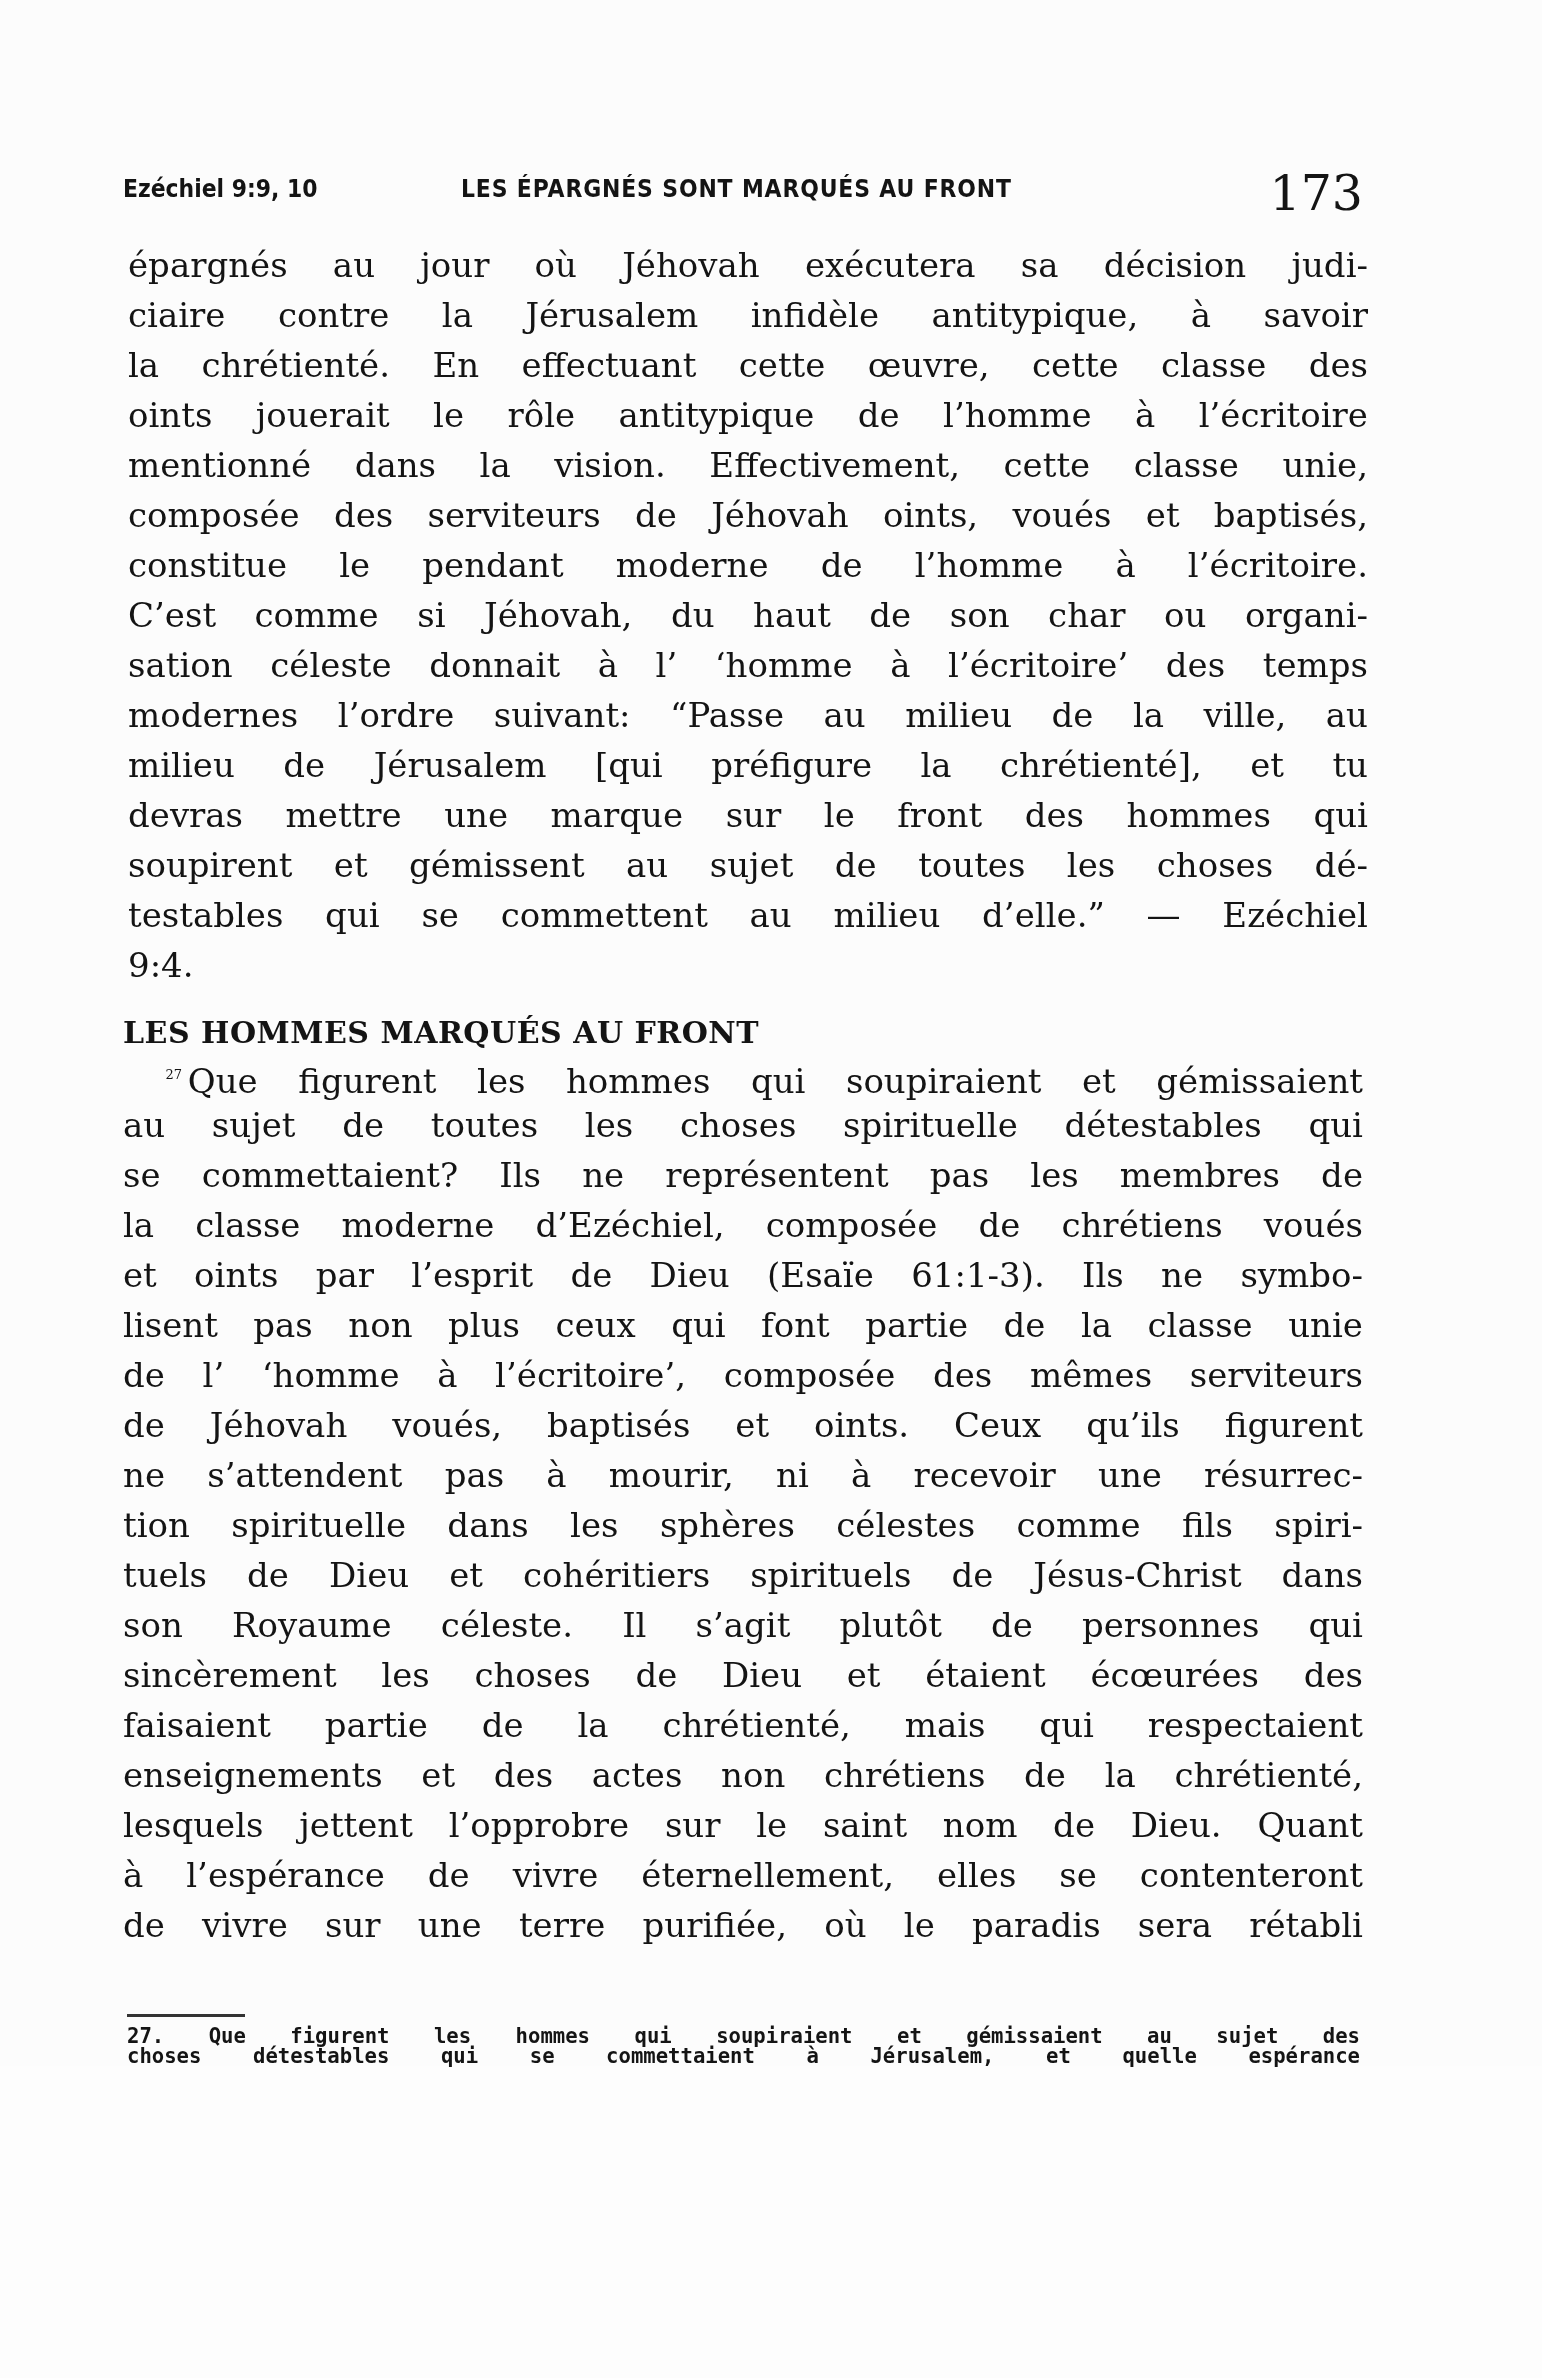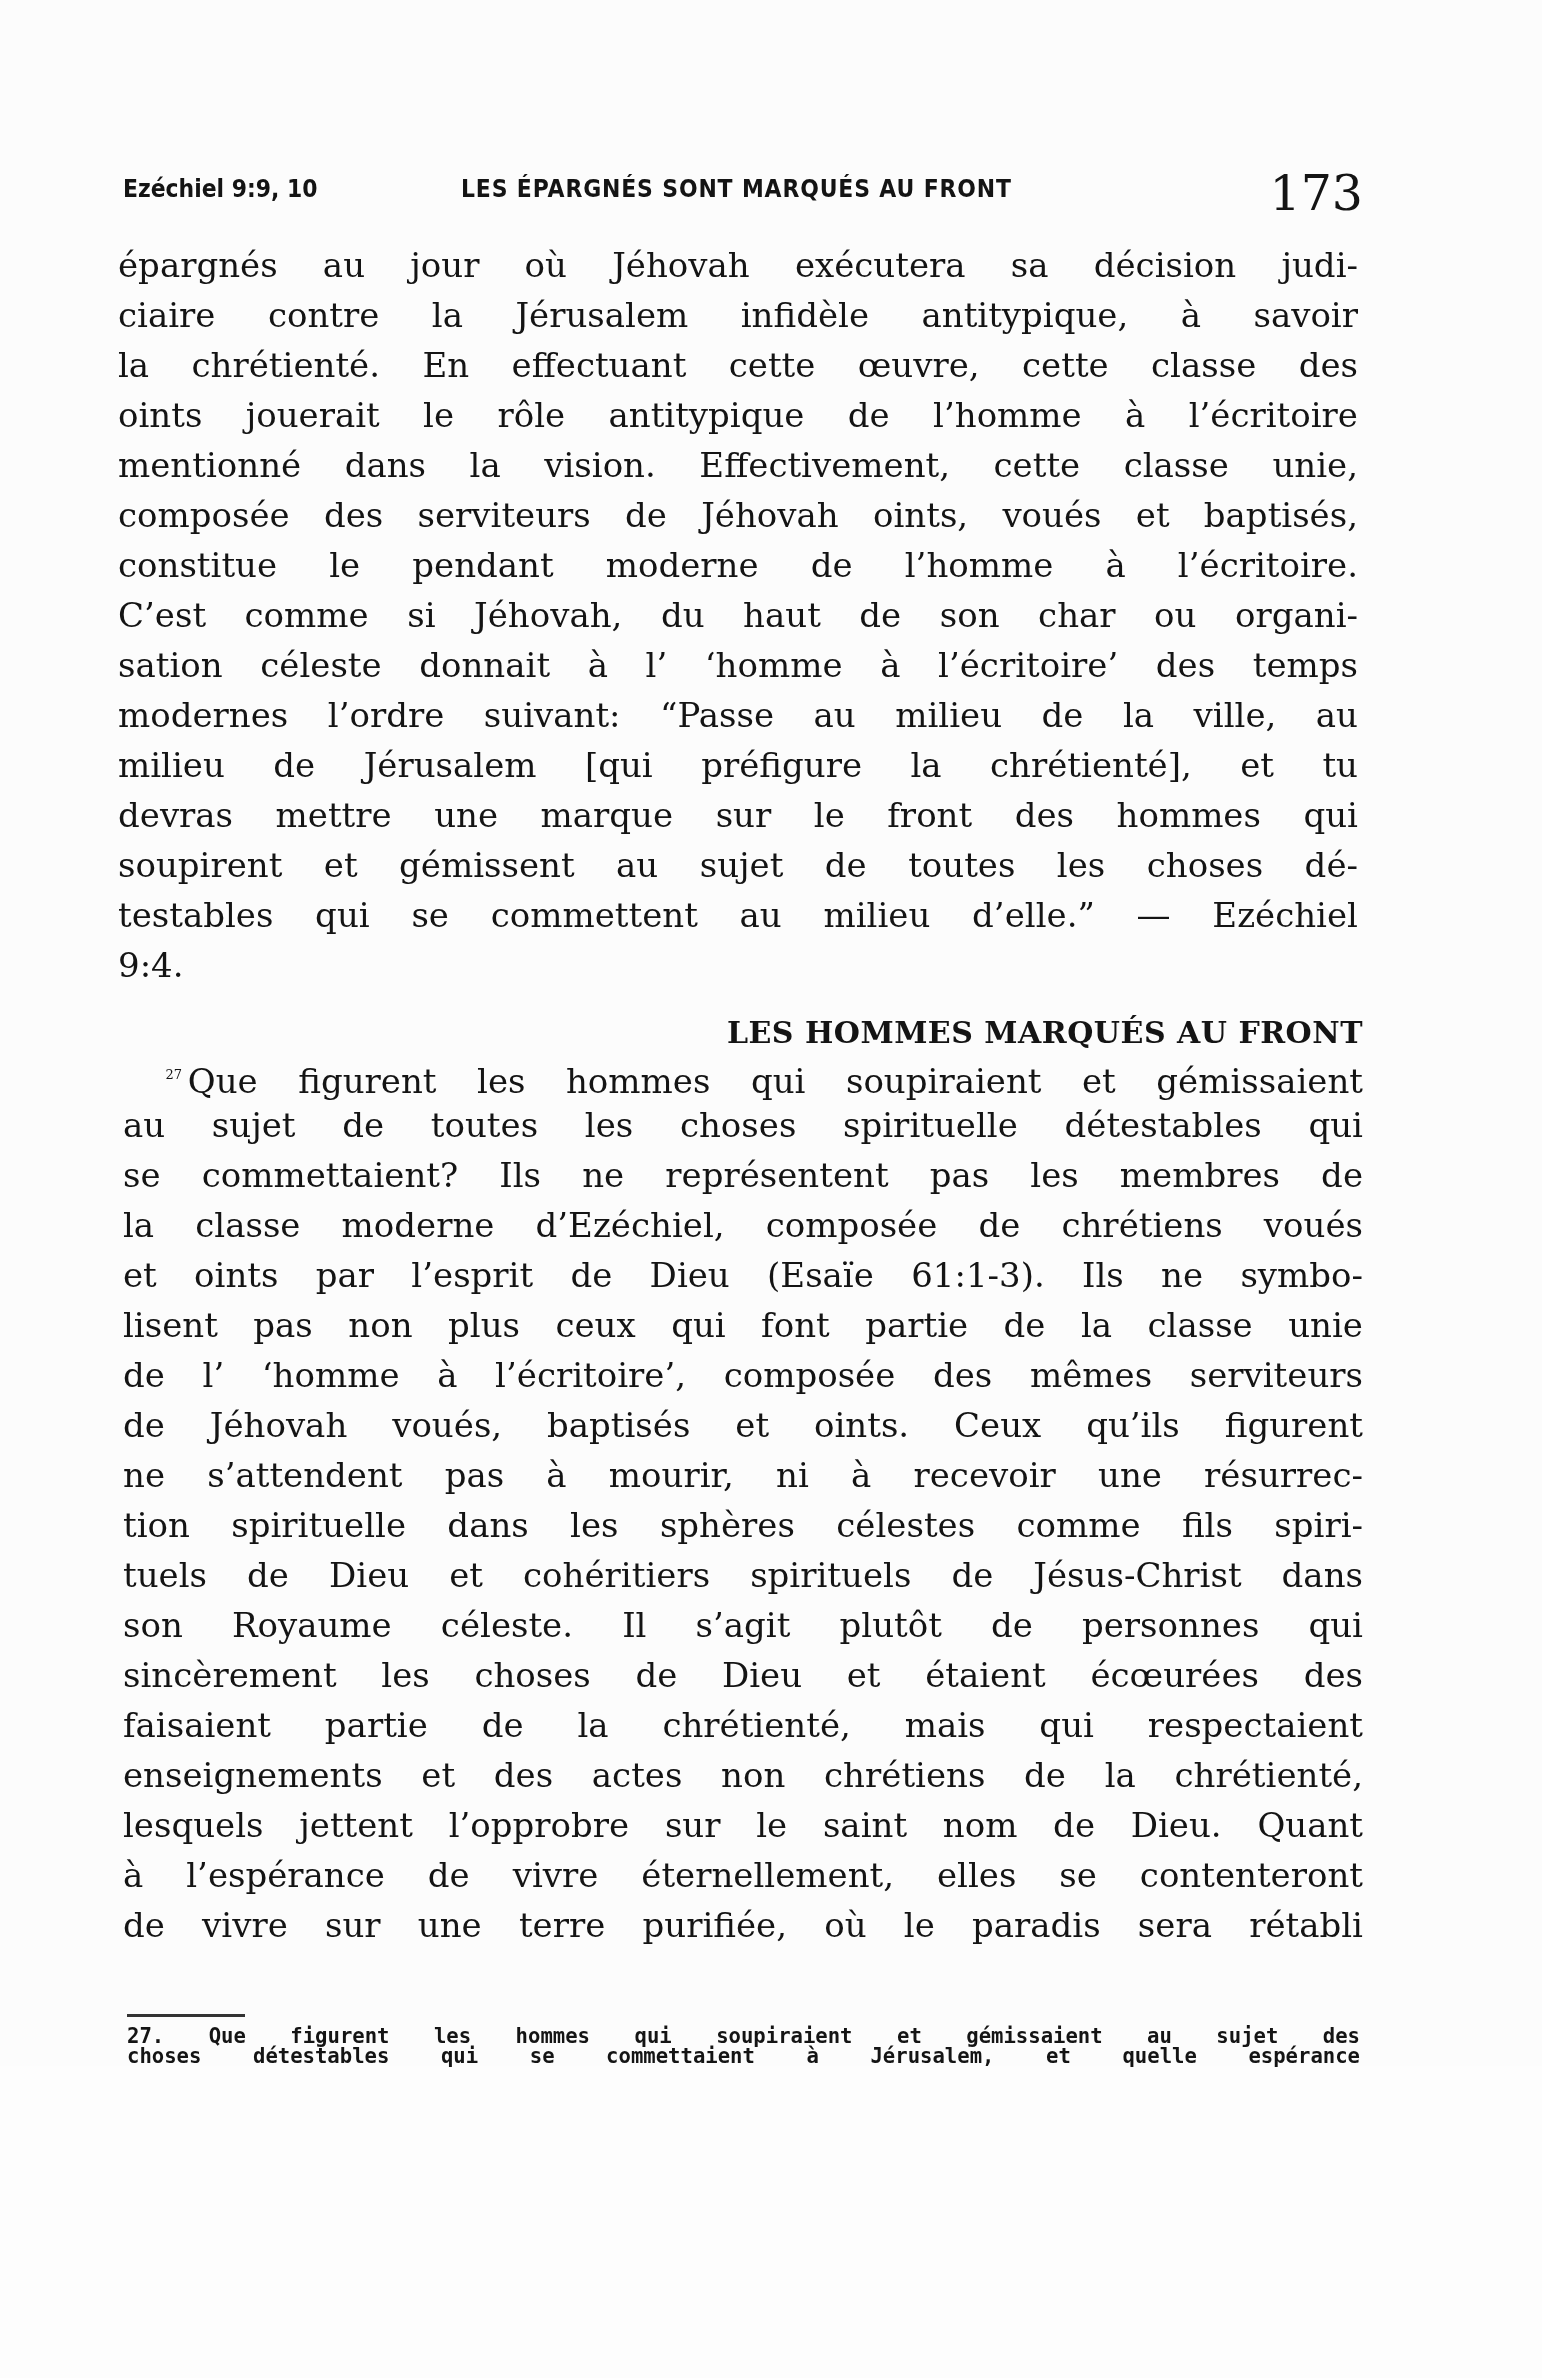--- a/index.html
+++ b/index.html
@@ -54,21 +54,21 @@
     position: absolute;
     right: 0;
     top: 0;
     font-family: "DejaVu Serif", serif;
     font-weight: normal;
     font-size: 49px;
     white-space: nowrap;
   }
   .body-text {
     position: absolute;
-    left: 118px;
+    left: 128px;
     top: 240px;
     width: 1240px;
     font-family: "DejaVu Serif", serif;
     font-size: 34px;
     line-height: 50px;
   }
   .line {
     display: block;
     white-space: nowrap;
     text-align: justify;
@@ -80,21 +80,21 @@
     text-align-last: left;
   }
   .line.indent {
     padding-left: 27.4px;
   }
   .section-heading {
     position: absolute;
     left: 123px;
     top: 1015px;
     width: 1240px;
-    text-align: right;
+    text-align: left;
     font-family: "DejaVu Serif", serif;
     font-weight: bold;
     font-size: 30px;
     letter-spacing: 0.5px;
     white-space: nowrap;
   }
   .para-27 {
     position: absolute;
     left: 123px;
     top: 1050px;

